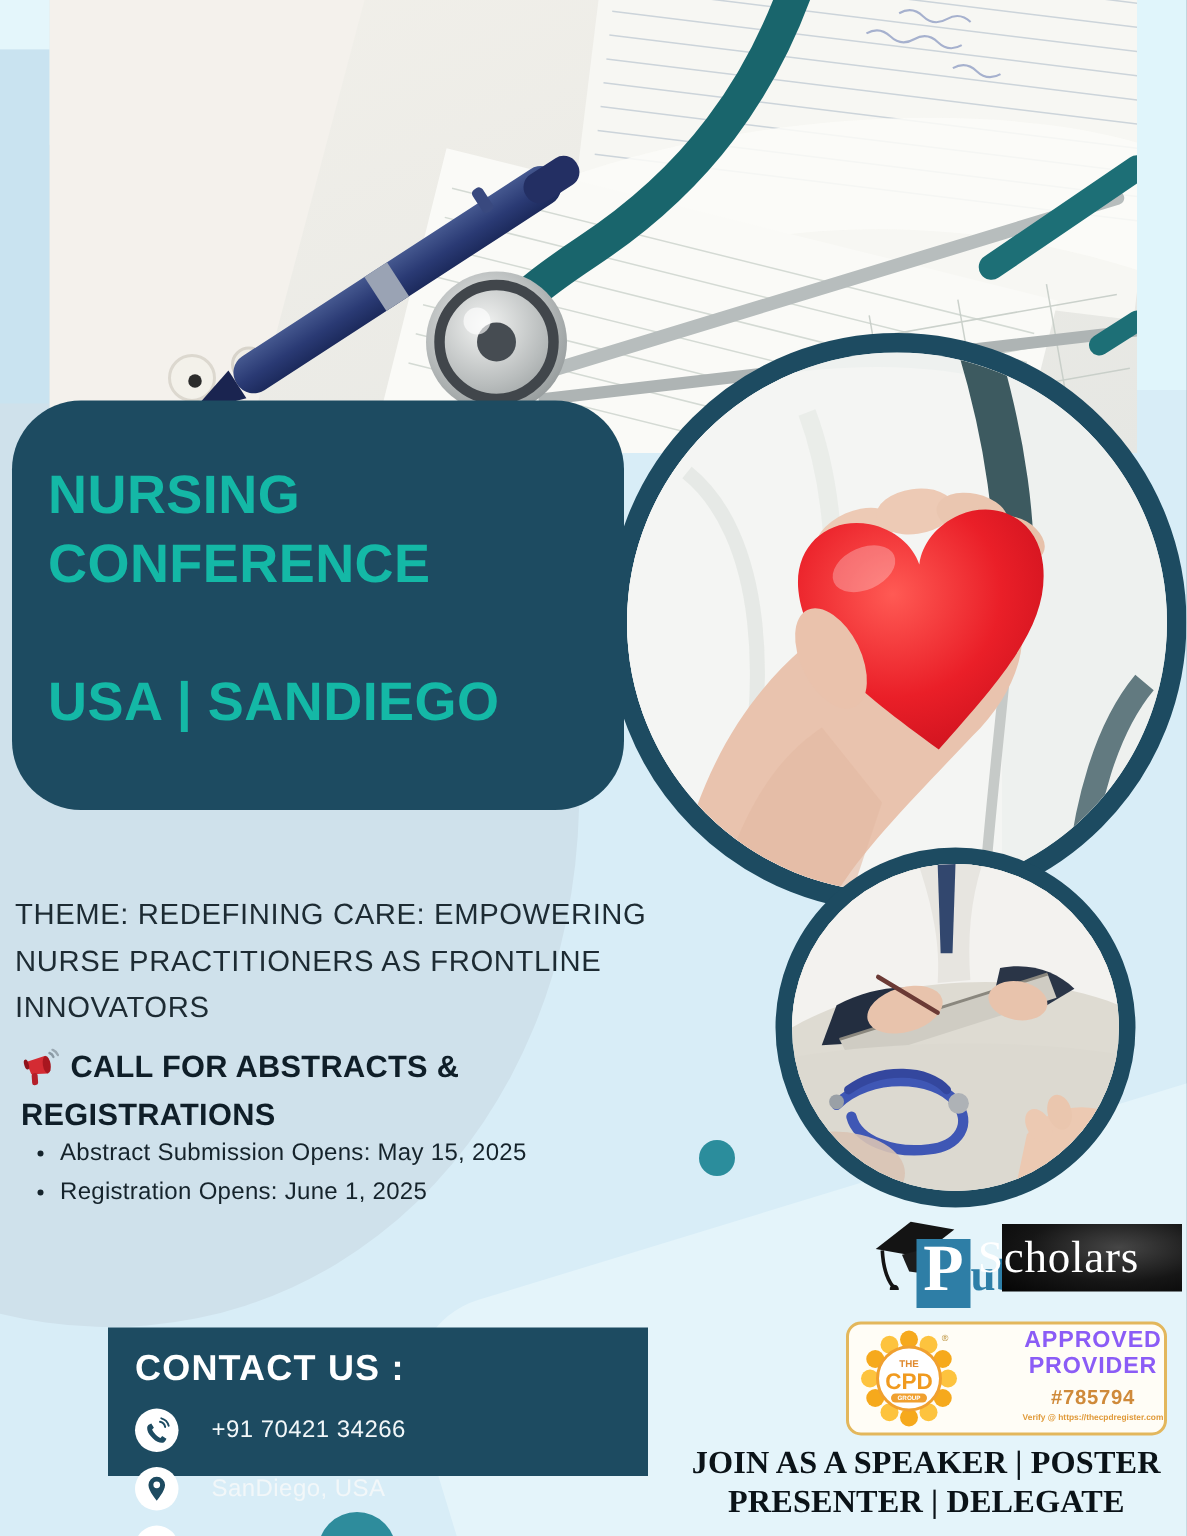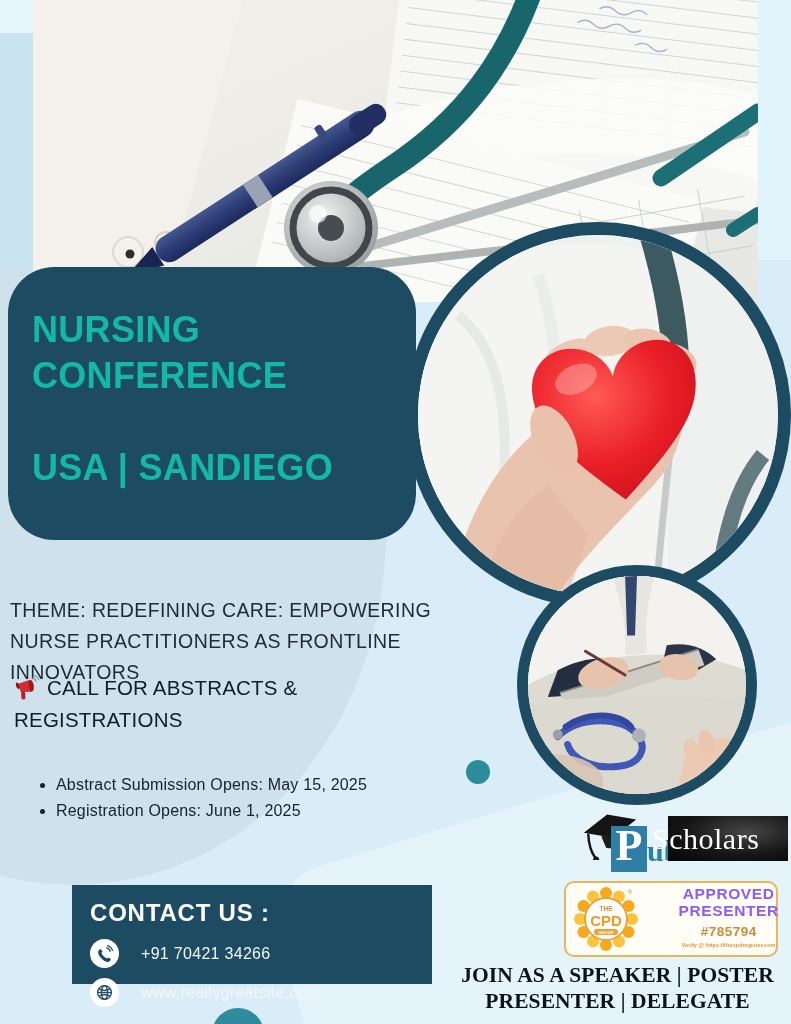--- a/index.html
+++ b/index.html
@@ -30,25 +30,25 @@
   .circle{position:absolute;border-radius:50%;border:13px solid #1d4b61;overflow:hidden;background:#eef1ef;}
   .circle svg{display:block;width:100%;height:100%;}
   .circle-big{left:405px;top:222px;width:386px;height:386px;z-index:4;}
   .circle-small{left:517px;top:565px;width:240px;height:240px;border-width:11px;z-index:4;}
   .dot-teal{position:absolute;left:466px;top:760px;width:24px;height:24px;border-radius:50%;
     background:#2b8d9c;z-index:4;}
 
   
   .theme-text{position:absolute;left:10px;top:566px;width:424px;z-index:6;
     font-size:19.5px;color:#1d2b33;line-height:1.6;letter-spacing:.4px;margin-top:29px;}
-  .call-block{position:absolute;left:14px;top:672px;width:400px;z-index:6;
-    font-size:20.5px;font-weight:400;color:#0f1e28;line-height:1.55;letter-spacing:.2px;}
+  .call-block{position:absolute;left:14px;top:696px;width:400px;z-index:6;
+    font-size:20.5px;font-weight:700;color:#0f1e28;line-height:1.55;letter-spacing:.2px;}
   .call-line1{display:flex;align-items:center;gap:7px;}
   .megaphone{width:26px;height:26px;flex:0 0 auto;}
-  .dates{position:absolute;left:22px;top:760px;z-index:6;margin:16px;padding-left:18px;
+  .dates{position:absolute;left:22px;top:760px;z-index:6;margin:0;padding-left:18px;
     font-size:16px;color:#15232b;letter-spacing:.2px;}
   .dates li{margin:0 0 8px 0;}
 
   
   .contact-card{position:absolute;left:72px;top:885px;width:360px;height:99px;
     background:#1d4b61;z-index:6;padding:14px 0 0 18px;}
   .contact-heading{color:#ffffff;font-size:24px;font-weight:800;letter-spacing:.8px;margin:0 0 12px 0;}
   .contact-row{display:flex;align-items:center;gap:22px;margin:0 0 10px 0;}
   .contact-icon{width:29px;height:29px;border-radius:50%;background:#ffffff;flex:0 0 auto;
     display:flex;align-items:center;justify-content:center;}
@@ -296,20 +296,29 @@
         <svg viewBox="0 0 22 22">
             <path d="M7 16.2 c-2.3-2.3-3.5-5-3.4-7 0-1.1.6-2.1 1.6-2.6 l1.6-.8 2 3.3 -1.4 1.3 c.4 1.1 1.3 2.4 2.7 3.8 1.4 1.4 2.7 2.3 3.8 2.7 l1.3-1.4 3.3 2 -.8 1.6 c-.5 1-1.5 1.6-2.6 1.6 -2 .1-4.7-1.1-7-3.4 z" fill="#1d4b61"></path>
             <path d="M13.5 4.5 a5 5 0 0 1 4 4" fill="none" stroke="#1d4b61" stroke-width="1.5" stroke-linecap="round"></path>
             <path d="M14.5 1.8 a8 8 0 0 1 5.7 5.7" fill="none" stroke="#1d4b61" stroke-width="1.5" stroke-linecap="round"></path>
           </svg>
       </span>
       <span class="contact-text">+91 70421 34266</span>
     </div>
     <div class="contact-row">
       <span class="contact-icon">
+        <svg viewBox="0 0 22 22">
+            <path d="M11 1.8 a6.4 6.4 0 0 1 6.4 6.4 c0 4.8-6.4 12-6.4 12 s-6.4-7.2-6.4-12 A6.4 6.4 0 0 1 11 1.8 z" fill="#1d4b61"></path>
+            <circle cx="11" cy="8" r="2.6" fill="#ffffff"></circle>
+          </svg>
+      </span>
+      <span class="contact-text">SanDiego, USA</span>
+    </div>
+    <div class="contact-row">
+      <span class="contact-icon">
         <svg viewBox="0 0 22 22" fill="none" stroke="#1d4b61" stroke-width="1.5">
             <circle cx="11" cy="11" r="8"></circle>
             <ellipse cx="11" cy="11" rx="3.6" ry="8"></ellipse>
             <line x1="3" y1="11" x2="19" y2="11"></line>
             <path d="M4.4 6.5 a12 12 0 0 0 13.2 0 M4.4 15.5 a12 12 0 0 1 13.2 0"></path>
           </svg>
       </span>
       <a class="contact-text">www.reallygreatsite.com</a>
     </div>
   </div>
@@ -352,21 +361,21 @@
       <circle cx="33" cy="33" r="21" fill="#ffffff" stroke="#f0a030" stroke-width="2"></circle>
       <text x="33" y="25" text-anchor="middle" font-size="6.5" font-weight="bold" fill="#e08a2e" font-family="Liberation Sans, sans-serif">THE</text>
       <text x="33" y="40" text-anchor="middle" font-size="15" font-weight="bold" fill="#f09a1f" font-family="Liberation Sans, sans-serif">CPD</text>
       <rect x="21" y="43" width="24" height="6" rx="3" fill="#f0a030"></rect>
       <text x="33" y="47.6" text-anchor="middle" font-size="4.2" font-weight="bold" fill="#ffffff" font-family="Liberation Sans, sans-serif">GROUP</text>
       <text x="57" y="8" text-anchor="middle" font-size="6" fill="#b98e35" font-family="Liberation Sans, sans-serif">®</text>
     </svg>
     <div class="cpd-divider"></div>
     <div class="cpd-right">
       <div class="cpd-approved">
-        <span>APPROVED</span><br><span>PRESENTER</span>
+        <span>APPROVED</span><br><span>PROVIDER</span>
       </div>
       <div class="cpd-number">#785794</div>
       <div class="cpd-verify">Verify @ https://thecpdregister.com</div>
     </div>
   </div>
 
   <div class="footer-cta">
     <span>JOIN AS A SPEAKER | POSTER</span><br>
     <span>PRESENTER | DELEGATE</span>
   </div>

